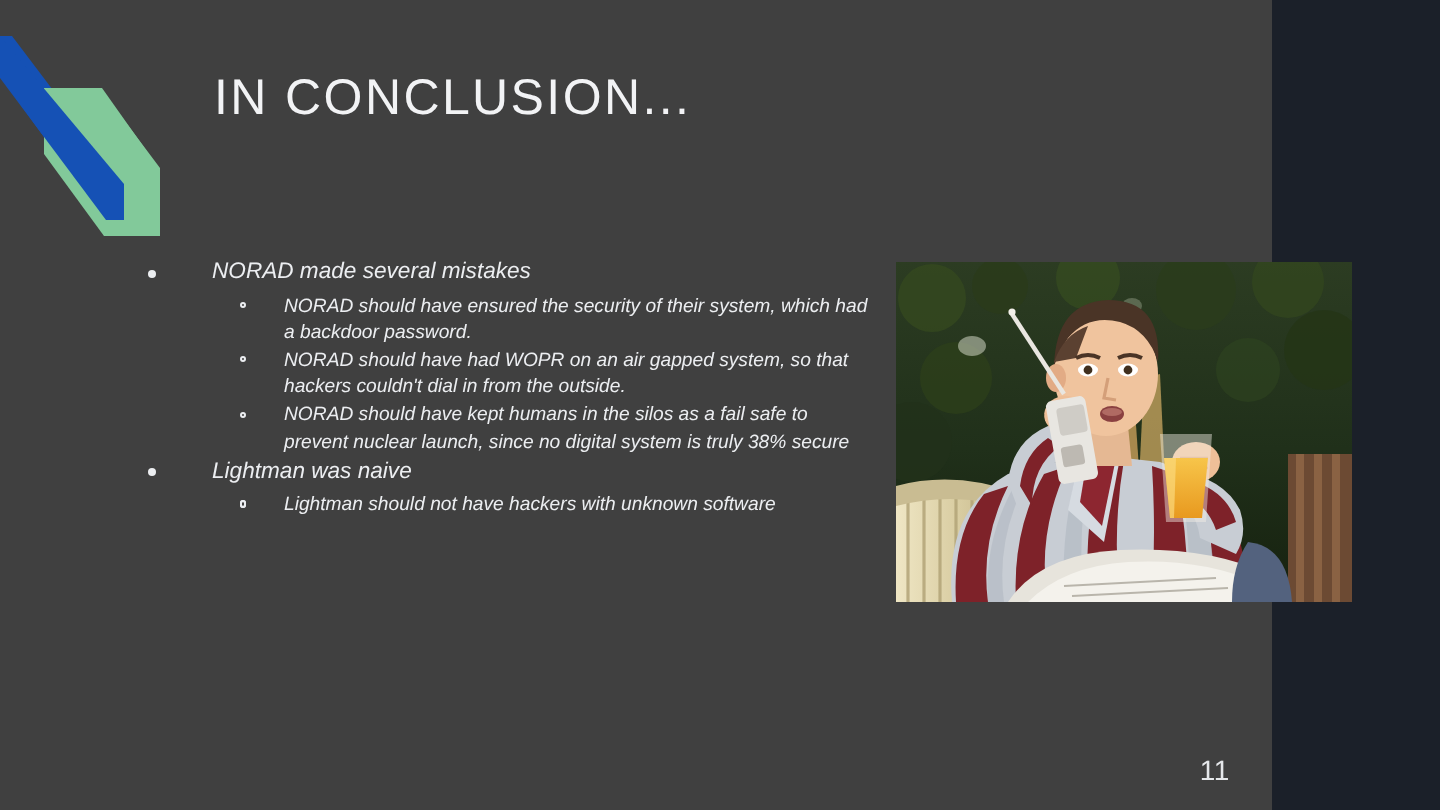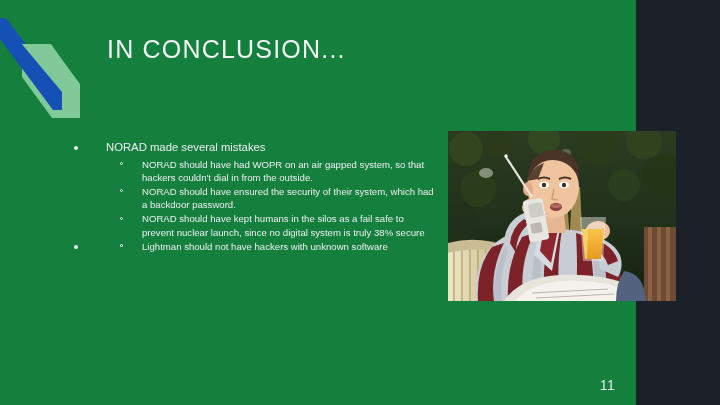--- a/index.html
+++ b/index.html
@@ -2,38 +2,39 @@
 <html><head>
 <meta charset="utf-8">
 <style>
   html,body{margin:0;padding:0;}
   body{
     width:720px;height:405px;overflow:hidden;
     background:#1b2029;
     font-family:"Liberation Sans", sans-serif;
     -webkit-font-smoothing:antialiased;
   }
-  .slide{position:relative;width:636px;height:405px;background:#15803d;}
+  .slide{position:relative;width:636px;height:405px;background:#404040;}
 
   
   .deco{position:absolute;left:0;top:18px;width:110px;height:100px;}
   .deco svg{display:block;}
 
   
   .title{
     position:absolute;left:107px;top:36px;
     font-size:25px;letter-spacing:1.2px;
     font-weight:300;color:#f2f3f5;
     white-space:nowrap;line-height:1.1;
   }
 
   
   .body{
-    position:absolute;left:68px;top:140px;width:370px;
+    position:absolute;left:68px;top:129px;width:370px;
     color:#eceef1;
+    font-style:italic;
   }
   ul{list-style:none;margin:0;padding:0;}
   .lvl1>li{
     position:relative;padding-left:38px;
     font-size:11.3px;line-height:15.5px;
     margin-bottom:1px;
   }
   .lvl1>li>.txt{display:block;padding-bottom:1px;}
   .lvl1>li>.bullet{
     position:absolute;left:6px;top:5.5px;
@@ -85,34 +86,35 @@
   <div class="title">IN CONCLUSION...</div>
 
   <div class="body">
     <ul class="lvl1">
       <li>
         <span class="bullet"></span>
         <span class="txt">NORAD made several mistakes</span>
         <ul class="lvl2">
           <li>
             <span class="bullet"></span>
+            <span>NORAD should have ensured the security of their system, which had a backdoor password.</span>
+          </li>
+          <li>
+            <span class="bullet"></span>
             <span>NORAD should have had WOPR on an air gapped system, so that hackers couldn't dial in from the outside.</span>
-          </li>
-          <li>
-            <span class="bullet"></span>
-            <span>NORAD should have ensured the security of their system, which had a backdoor password.</span>
           </li>
           <li>
             <span class="bullet"></span>
             <span>NORAD should have kept humans in the silos as a fail safe to prevent nuclear launch, since no digital system is truly 38% secure</span>
           </li>
         </ul>
       </li>
       <li>
         <span class="bullet"></span>
+        <span class="txt">Lightman was naive</span>
         <ul class="lvl2">
           <li>
             <span class="bullet"></span>
           </li>
           <li>
             <span class="bullet"></span>
             <span>Lightman should not have hackers with unknown software</span>
           </li>
         </ul>
       </li>

